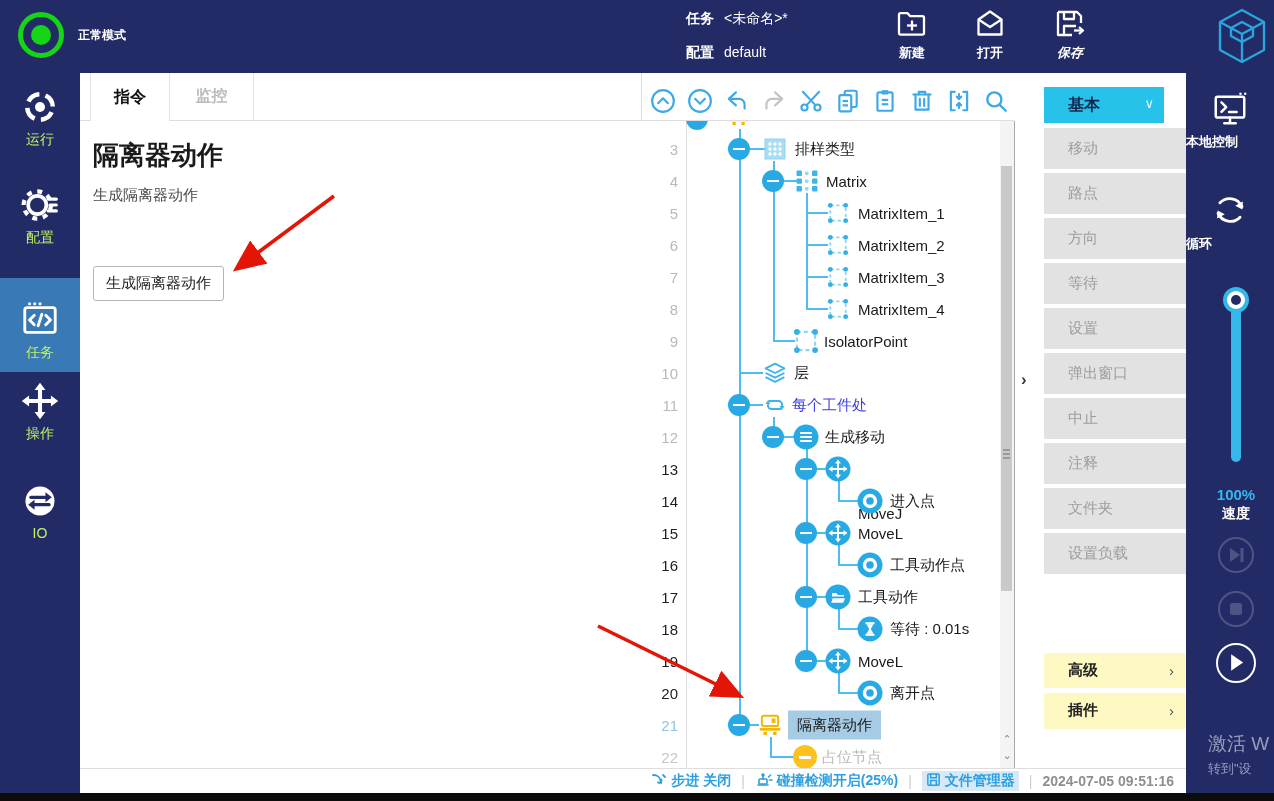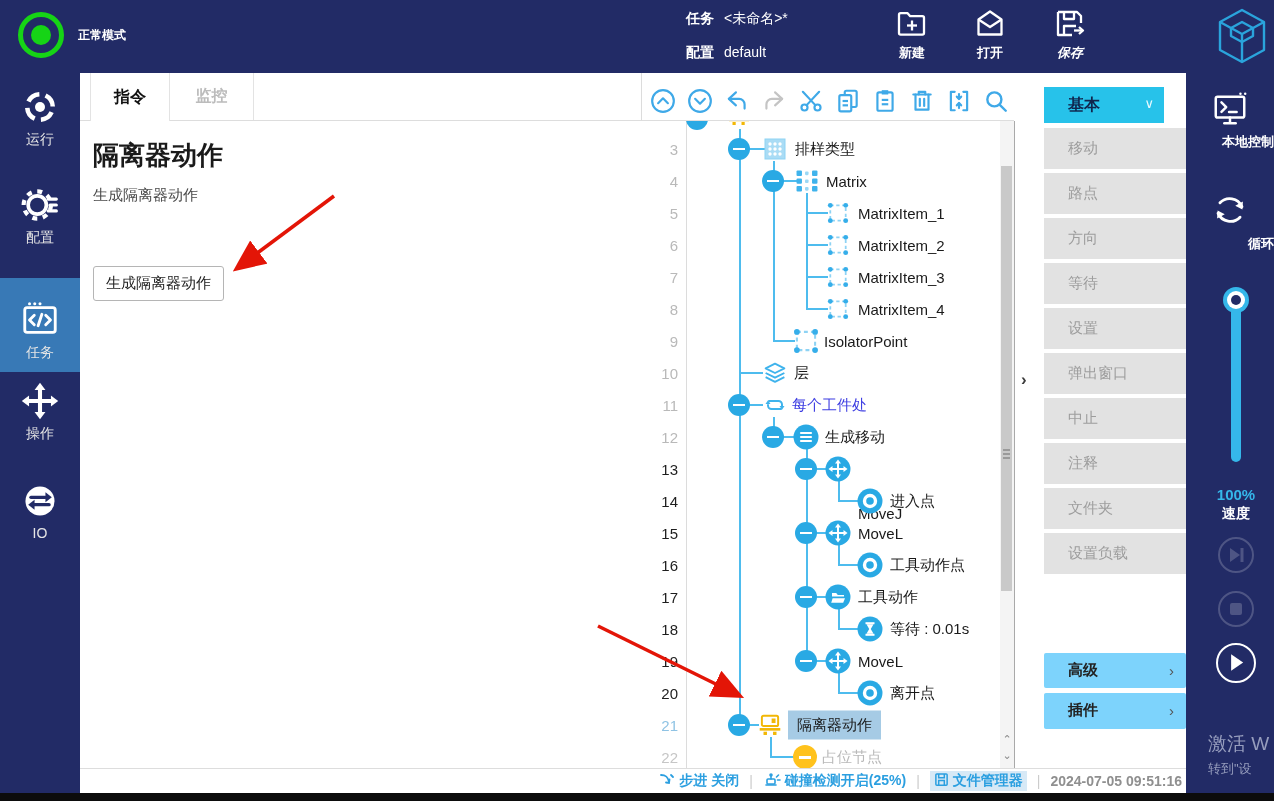--- a/index.html
+++ b/index.html
@@ -11,21 +11,21 @@
   .mode-ring{position:absolute;left:18px;top:12px;width:46px;height:46px;border:5px solid #16d416;border-radius:50%;box-sizing:border-box;}
   .mode-ring i{position:absolute;left:50%;top:50%;width:20px;height:20px;margin:-10px 0 0 -10px;background:#16d416;border-radius:50%;}
   .mode-label{position:absolute;left:78px;top:27px;color:#fff;font-size:12px;font-weight:bold;}
   .task-line{position:absolute;left:686px;color:#fff;font-size:14px;white-space:nowrap;}
   .task-line b{font-weight:bold;margin-right:10px;}
   .tb-action{position:absolute;top:6px;width:56px;text-align:center;color:#fff;font-size:13px;}
   .tb-action svg{display:block;margin:0 auto;}
   .tb-action .lbl{display:block;margin-top:2px;font-weight:bold;}
   
   .lsb{position:absolute;left:0;top:73px;width:80px;height:728px;background:#222b66;}
-  .lsb-item{position:absolute;left:0;width:80px;text-align:center;color:#e5e5e5;font-size:14px;}
+  .lsb-item{position:absolute;left:0;width:80px;text-align:center;color:#bef264;font-size:14px;}
   .lsb-item svg{display:block;margin:0 auto 4px auto;}
   .lsb-item.active{background:#3879b6;}
   
   .tabline{position:absolute;left:80px;top:120px;width:934px;height:1px;background:#ddd;}
   .tab{position:absolute;top:73px;height:47px;display:flex;align-items:center;justify-content:center;
        font-size:16px;font-weight:bold;background:#fff;box-sizing:border-box;z-index:2;}
   .tab.active{left:90px;width:80px;color:#111;border-left:1px solid #e3e3e3;border-right:1px solid #e3e3e3;height:48px;}
   .tab.inactive{left:170px;width:84px;color:#bcbcbc;border-right:1px solid #e3e3e3;}
   .page-title{position:absolute;left:93px;top:138px;font-size:26px;font-weight:bold;color:#1a1a1a;}
   .page-sub{position:absolute;left:93px;top:186px;font-size:15px;color:#4a4a4a;}
@@ -59,42 +59,42 @@
   .sbar-grip{position:absolute;left:373px;width:7px;height:1.6px;background:#9a9a9a;}
   .sbar-arrow{position:absolute;left:371px;width:12px;height:12px;color:#8a8a8a;font-size:11px;line-height:12px;text-align:center;}
   .vsep-tree{position:absolute;left:1014px;top:121px;width:1px;height:647px;background:#a9a9a9;}
   .expander{position:absolute;left:1021px;top:370px;width:20px;height:24px;color:#3c3c3c;font-size:17px;font-weight:bold;}
   
   .rp-head{position:absolute;left:1044px;top:87px;width:120px;height:36px;background:#27c2ea;color:#10254d;
            font-size:16px;font-weight:bold;display:flex;align-items:center;padding-left:24px;box-sizing:border-box;}
   .rp-head .chev{position:absolute;right:10px;top:9px;color:#eafaff;font-size:13px;font-weight:normal;}
   .rp-item{position:absolute;left:1044px;width:142px;height:41px;background:#e2e2e2;color:#9d9d9d;font-size:15px;
            display:flex;align-items:center;padding-left:24px;box-sizing:border-box;}
-  .rp-group{position:absolute;left:1044px;width:142px;height:35px;background:#7dd3fc;color:#222;font-size:15px;font-weight:bold;
+  .rp-group{position:absolute;left:1044px;width:142px;height:35px;background:#fef9c3;color:#222;font-size:15px;font-weight:bold;
             display:flex;align-items:center;padding-left:24px;box-sizing:border-box;border-radius:2px;}
   .rp-group .chev{position:absolute;right:12px;color:#555;font-weight:normal;font-size:15px;}
   
   .rsb{position:absolute;left:1186px;top:73px;width:88px;height:728px;background:#222b66;overflow:hidden;}
-  .rsb-item{position:absolute;left:0;width:88px;text-align:right;color:#fff;font-size:13px;font-weight:bold;}
+  .rsb-item{position:absolute;left:0;width:88px;text-align:left;color:#fff;font-size:13px;font-weight:bold;}
   .rsb-item svg{display:block;margin:0 auto 4px auto;}
   .slider-track{position:absolute;left:45px;top:227px;width:10px;height:162px;background:#35b7ea;border-radius:5px;}
   .slider-knob{position:absolute;left:37px;top:214px;width:26px;height:26px;border-radius:50%;background:#35b7ea;}
   .slider-knob i{position:absolute;left:4px;top:4px;width:18px;height:18px;border-radius:50%;background:#fff;}
   .slider-knob i::after{content:"";position:absolute;left:4px;top:4px;width:10px;height:10px;border-radius:50%;background:#222b66;}
   .speed-val{position:absolute;left:0;top:413px;width:100px;text-align:center;color:#35b7ea;font-size:15px;font-weight:bold;}
   .speed-lbl{position:absolute;left:0;top:432px;width:100px;text-align:center;color:#fff;font-size:14px;font-weight:bold;}
   .pbtn{position:absolute;left:32px;width:36px;height:36px;border-radius:50%;box-sizing:border-box;}
   .pbtn.ghost{border:2px solid #4e5584;}
   .pbtn.play{left:30px;width:40px;height:40px;border:2.5px solid #fff;}
   .watermark{position:absolute;left:22px;width:70px;color:#969dbd;overflow:hidden;white-space:nowrap;}
   .wm1{font-size:19px;}
   .wm2{font-size:13px;margin-top:3px;}
   
   .statusbar{position:absolute;left:80px;top:768px;width:1106px;height:25px;background:#fff;border-top:1px solid #ddd;
-             display:flex;align-items:center;justify-content:flex-end;gap:10px;font-size:14px;font-weight:bold;color:#2b9fe0;padding-right:4px;box-sizing:border-box;}
+             display:flex;align-items:center;justify-content:flex-end;gap:10px;font-size:14px;font-weight:bold;color:#2b9fe0;padding-right:12px;box-sizing:border-box;}
   .statusbar .sitem{display:flex;align-items:center;gap:4px;white-space:nowrap;}
   .statusbar .fm{background:#d7e9f6;padding:1px 4px;}
   .statusbar .sep{color:#ccc;font-weight:normal;}
   .statusbar .time{color:#8f8f8f;}
   .bottom-strip{position:absolute;left:0;top:793px;width:1274px;height:8px;background:#0c0c0c;}
   .arrows-overlay{position:absolute;left:0;top:0;width:1274px;height:801px;pointer-events:none;z-index:60;}
 </style>
 </head>
 <body>
 

